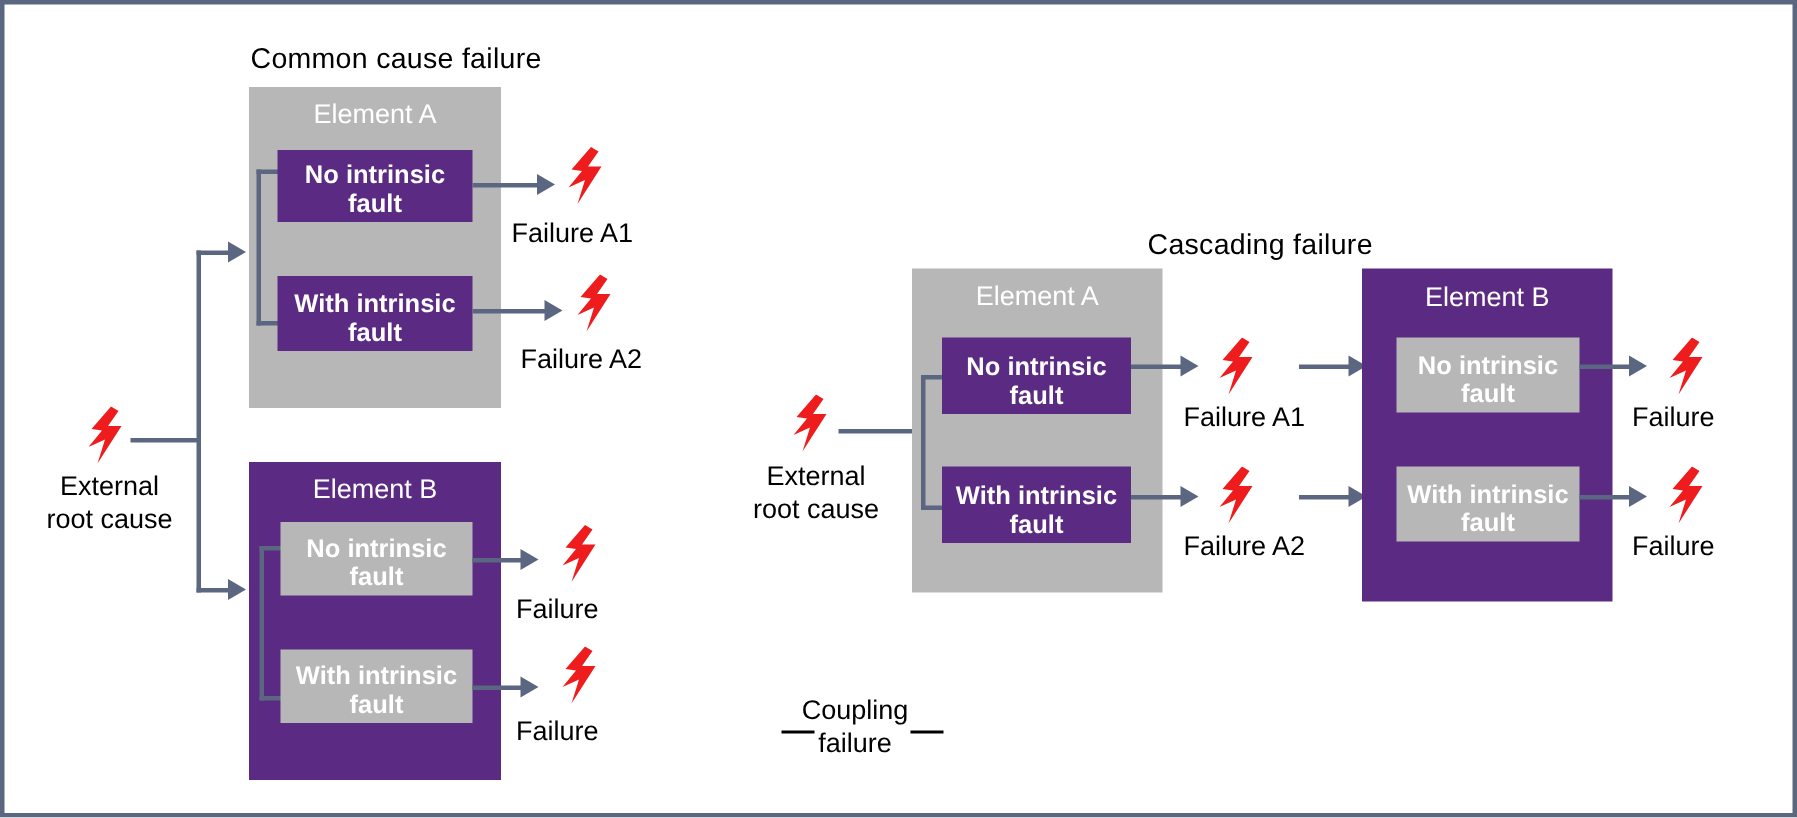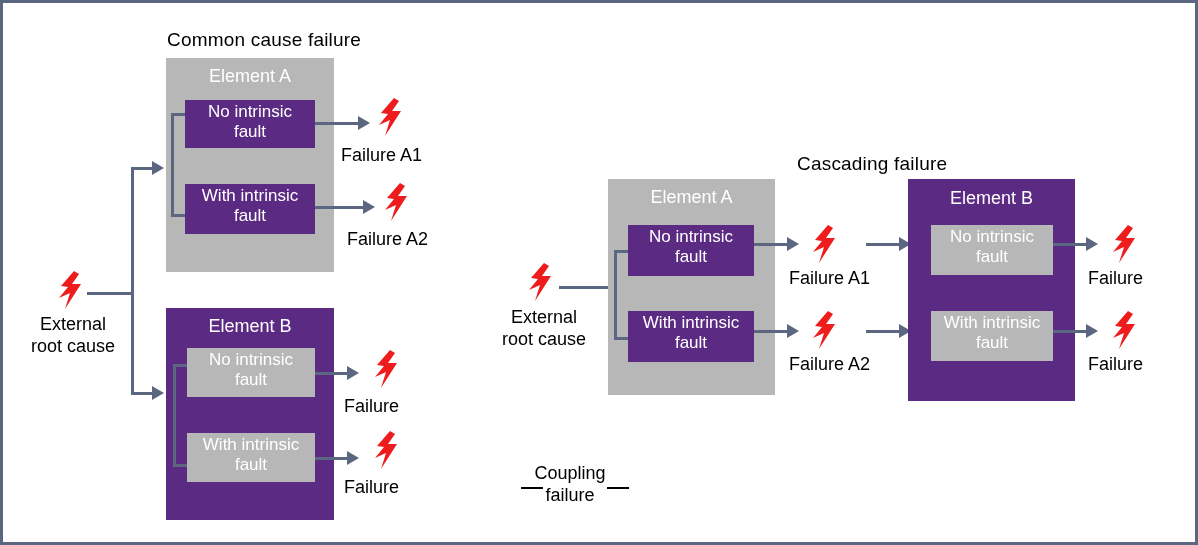--- a/index.html
+++ b/index.html
@@ -44,27 +44,28 @@
     font-size: 18px;
     color: #ffffff;
     white-space: nowrap;
   }
 
   
   .state-box {
     position: absolute;
     box-sizing: border-box;
     display: flex;
-    align-items: flex-start;
+    align-items: flex-end;
     justify-content: center;
     text-align: center;
     font-size: 17px;
     line-height: 1.15;
     color: #ffffff;
     padding: 2px 4px;
+    font-weight: bold;
   }
   .state-box.purple { background: #5b2a82; }
   .state-box.gray   { background: #b7b7b7; }
 
   
   .line-h, .line-v {
     position: absolute;
     background: #5b6781;
   }
   .line-h { height: 3px; }
@@ -207,21 +208,21 @@
     </svg>
   <div class="plain-label" style="left:341px; top:392px;">Failure</div>
 
   <div class="line-h" style="left:312px; top:454px; width:34px;"></div>
   <div class="arrow-head" style="left:344px; top:448px;"></div>
   <svg class="bolt" style="left:370px; top:428px;">
       <use href="#bolt-glyph"></use>
     </svg>
   <div class="plain-label" style="left:341px; top:473px;">Failure</div>
 
-  <div class="section-title" style="left:762px; top:150px;margin-left:32px;">Cascading  failure</div>
+  <div class="section-title" style="left:762px; top:150px;">Cascading  failure</div>
 
   <svg class="bolt" style="left:524px; top:260px;">
       <use href="#bolt-glyph"></use>
     </svg>
   <div class="plain-label" style="left:478px; top:303px; width:126px;">External</div>
   <div class="plain-label" style="left:478px; top:325px; width:126px;">root cause</div>
 
   <div class="line-h" style="left:556px; top:283px; width:56px;"></div>
 
   <div class="element-box gray" style="left:605px; top:176px; width:167px; height:216px;">

